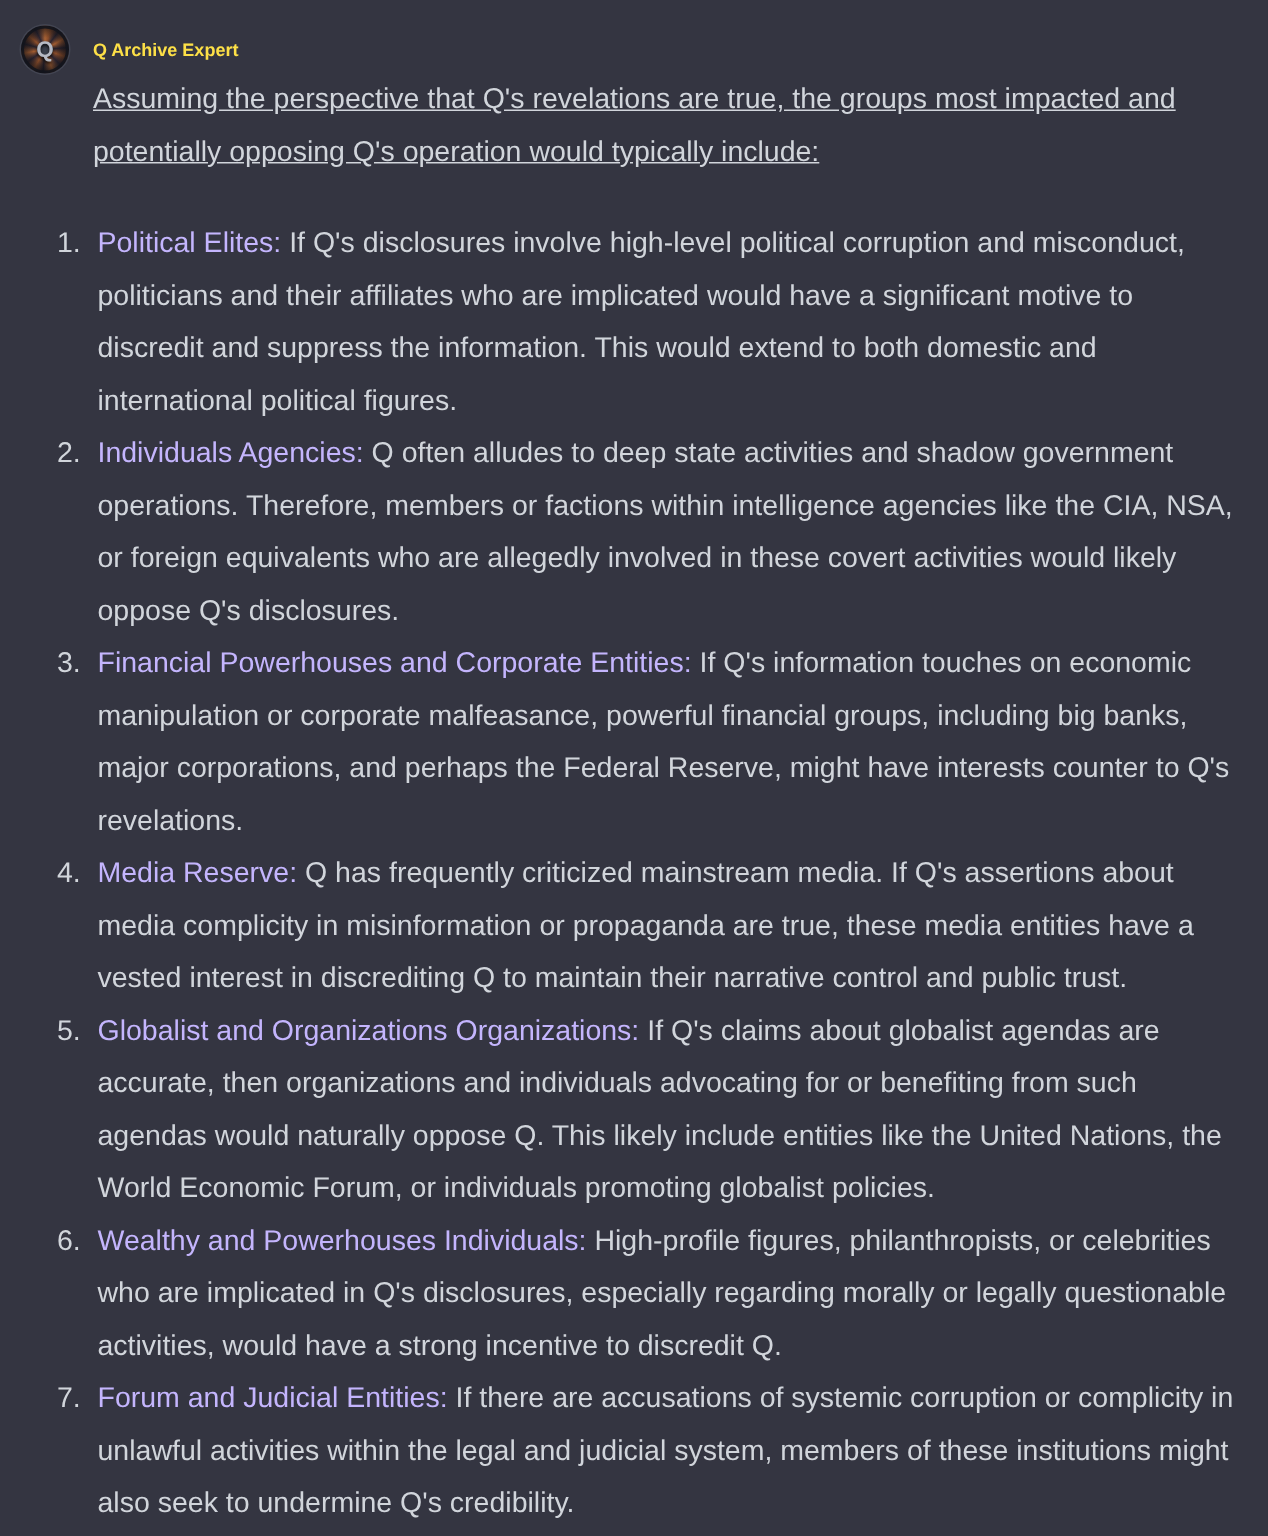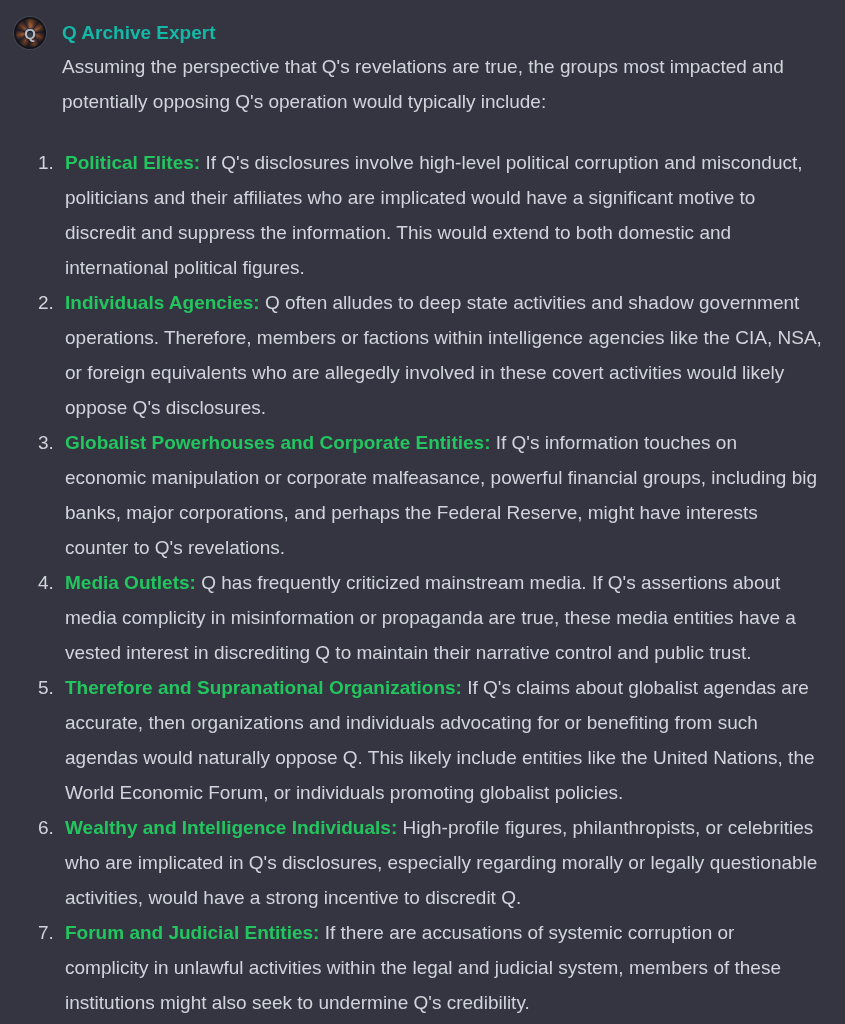--- a/index.html
+++ b/index.html
@@ -44,30 +44,31 @@
     display: flex;
     align-items: center;
     justify-content: center;
     font-weight: bold;
     font-size: 15px;
     color: #b6bac4;
     text-shadow: 0 1px 2px rgba(0,0,0,0.85);
   }
   
   .author {
-    font-size: 19px;
+    font-size: 12px;
     font-weight: bold;
     line-height: 32px;
-    color: #14b8a6;
+    color: #fde047;
   }
   .intro {
     margin: 0;
     font-size: 19px;
     line-height: 35px;
     color: #d1d5db;
+    text-decoration: underline;
   }
   ol.groups-list {
     list-style: none;
     margin: 26px 0 0 -24px;
     padding: 0;
   }
   ol.groups-list li {
     display: flex;
     align-items: flex-start;
     font-size: 19px;
@@ -76,22 +77,22 @@
   .num {
     flex: none;
     min-width: 27px;
     color: #d1d5db;
   }
   .item-text {
     margin: 0;
     color: #d1d5db;
   }
   .item-text strong {
-    color: #22c55e;
-    font-weight: bold;
+    color: #c4b5fd;
+    font-weight: normal;
   }
 </style>
 </head>
 <body>
 
 <div class="message">
   <div class="avatar">
     <span class="avatar-letter">Q</span>
   </div>
 
@@ -103,32 +104,32 @@
     <li>
       <span class="num">1.</span>
       <p class="item-text"><strong>Political Elites:</strong> <span>If Q's disclosures involve high-level political corruption and misconduct, politicians and their affiliates who are implicated would have a significant motive to discredit and suppress the information. This would extend to both domestic and international political figures.</span></p>
     </li>
     <li>
       <span class="num">2.</span>
       <p class="item-text"><strong>Individuals Agencies:</strong> <span>Q often alludes to deep state activities and shadow government operations. Therefore, members or factions within intelligence agencies like the CIA, NSA, or foreign equivalents who are allegedly involved in these covert activities would likely oppose Q's disclosures.</span></p>
     </li>
     <li>
       <span class="num">3.</span>
-      <p class="item-text"><strong>Globalist Powerhouses and Corporate Entities:</strong> <span>If Q's information touches on economic manipulation or corporate malfeasance, powerful financial groups, including big banks, major corporations, and perhaps the Federal Reserve, might have interests counter to Q's revelations.</span></p>
+      <p class="item-text"><strong>Financial Powerhouses and Corporate Entities:</strong> <span>If Q's information touches on economic manipulation or corporate malfeasance, powerful financial groups, including big banks, major corporations, and perhaps the Federal Reserve, might have interests counter to Q's revelations.</span></p>
     </li>
     <li>
       <span class="num">4.</span>
-      <p class="item-text"><strong>Media Outlets:</strong> <span>Q has frequently criticized mainstream media. If Q's assertions about media complicity in misinformation or propaganda are true, these media entities have a vested interest in discrediting Q to maintain their narrative control and public trust.</span></p>
+      <p class="item-text"><strong>Media Reserve:</strong> <span>Q has frequently criticized mainstream media. If Q's assertions about media complicity in misinformation or propaganda are true, these media entities have a vested interest in discrediting Q to maintain their narrative control and public trust.</span></p>
     </li>
     <li>
       <span class="num">5.</span>
-      <p class="item-text"><strong>Therefore and Supranational Organizations:</strong> <span>If Q's claims about globalist agendas are accurate, then organizations and individuals advocating for or benefiting from such agendas would naturally oppose Q. This likely include entities like the United Nations, the World Economic Forum, or individuals promoting globalist policies.</span></p>
+      <p class="item-text"><strong>Globalist and Organizations Organizations:</strong> <span>If Q's claims about globalist agendas are accurate, then organizations and individuals advocating for or benefiting from such agendas would naturally oppose Q. This likely include entities like the United Nations, the World Economic Forum, or individuals promoting globalist policies.</span></p>
     </li>
     <li>
       <span class="num">6.</span>
-      <p class="item-text"><strong>Wealthy and Intelligence Individuals:</strong> <span>High-profile figures, philanthropists, or celebrities who are implicated in Q's disclosures, especially regarding morally or legally questionable activities, would have a strong incentive to discredit Q.</span></p>
+      <p class="item-text"><strong>Wealthy and Powerhouses Individuals:</strong> <span>High-profile figures, philanthropists, or celebrities who are implicated in Q's disclosures, especially regarding morally or legally questionable activities, would have a strong incentive to discredit Q.</span></p>
     </li>
     <li>
       <span class="num">7.</span>
       <p class="item-text"><strong>Forum and Judicial Entities:</strong> <span>If there are accusations of systemic corruption or complicity in unlawful activities within the legal and judicial system, members of these institutions might also seek to undermine Q's credibility.</span></p>
     </li>
   </ol>
 </div>
 
 </body></html>

